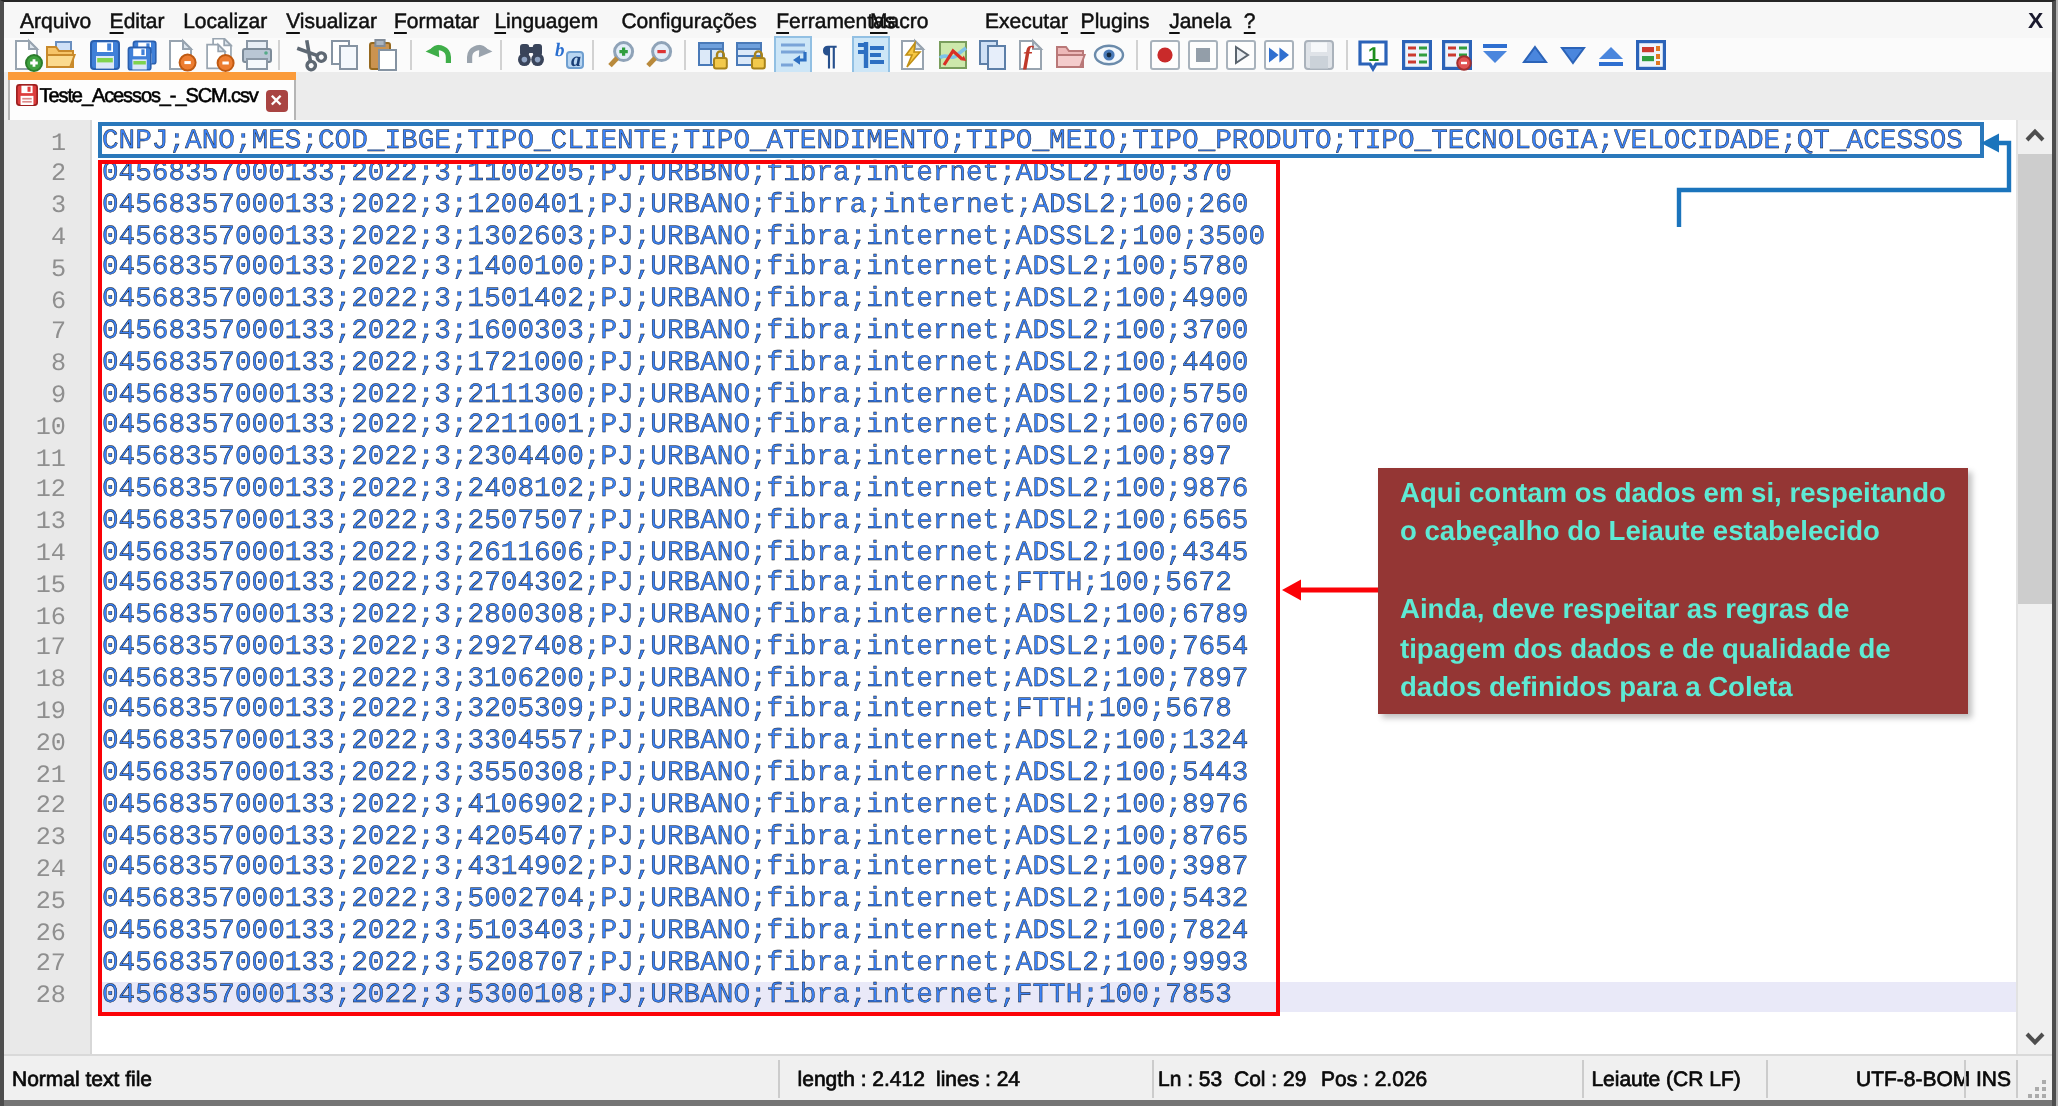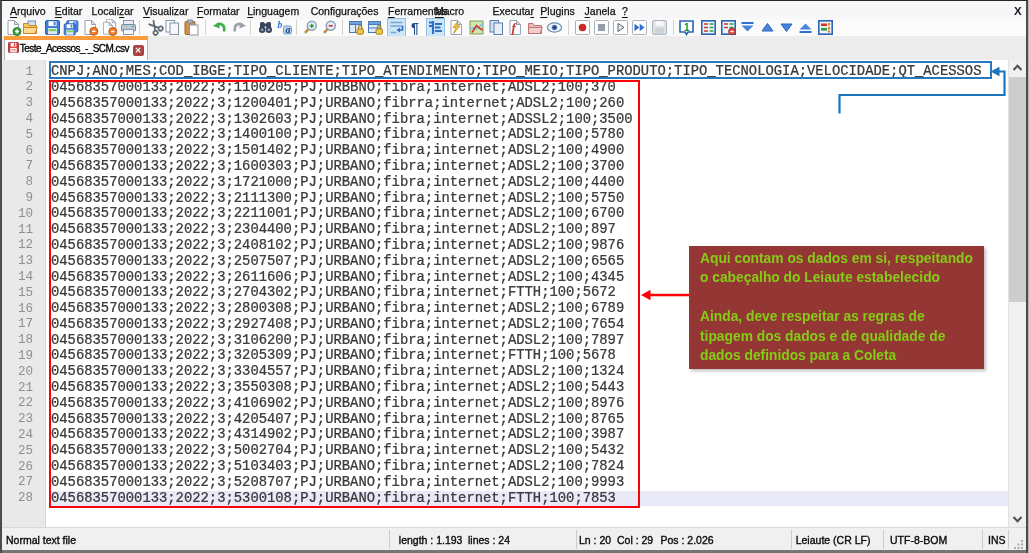--- a/index.html
+++ b/index.html
@@ -26,33 +26,33 @@
 #tabname { position:absolute; left:14.8px; top:5.5px; font-size:10px; letter-spacing:-0.55px; color:#000; white-space:pre; -webkit-text-stroke:0.3px #000; }
 #tabx { position:absolute; left:127.7px; top:8px; width:11px; height:11px; background:#a94442; border-radius:2px; }
 #tabx:before { content:"\2715"; position:absolute; left:2px; top:0.5px; font-size:8px; color:#fff; font-weight:bold; }
 
 #editor { position:absolute; left:2px; top:60px; width:1025px; height:467px; background:#fff; }
 #gutter { position:absolute; left:0; top:0; width:43.5px; height:467px; background:#e9e9e9; border-right:1px solid #d7d7d7; }
 #gnums { position:absolute; left:0; top:4.6px; width:31px; text-align:right; white-space:pre;
   font-family:"Liberation Mono", monospace; font-size:12.6px; line-height:15.8px; color:#8f8f8f; }
 #curline { position:absolute; left:48.5px; top:430.7px; width:957px; height:15.8px; background:#e9e9f8; }
 #code { position:absolute; left:49px; top:4.15px; font-family:"Liberation Mono", monospace;
-  font-size:13.85px; line-height:15.8px; color:#404040; white-space:pre; -webkit-text-stroke:0.2px #0c0c0c; }
+  font-size:13.85px; line-height:15.8px; color:#3b82f6; white-space:pre; -webkit-text-stroke:0.2px #0c0c0c; }
 #bluebox { position:absolute; left:46.5px; top:1.2px; width:943px; height:18px; border:2px solid #2a78bb; }
 #redbox { position:absolute; left:46.5px; top:19.9px; width:591.8px; height:428px; border:2px solid #fb0207; }
 
 #vscroll { position:absolute; left:1006px; top:0; width:17.5px; height:467px; background:#f0f0f0; border-left:1px solid #e2e2e2; }
 #vthumb { position:absolute; left:0px; top:17px; width:100%; height:225px; background:#cdcdcd; }
 
 #callblue { position:absolute; left:687px; top:54.5px; width:297px; height:66.5px; background:#1b74bc;
   box-shadow:2px 2px 3px rgba(0,0,0,0.25); color:#fff; font-weight:bold; font-size:13.8px; line-height:19.4px;
   padding:2.5px 0 0 11px; white-space:pre; }
 #callred { position:absolute; left:687px; top:174px; width:295px; height:123px; background:#943634;
-  box-shadow:2px 2px 3px rgba(0,0,0,0.25); color:#84cc16; font-weight:bold; font-size:13.8px; line-height:19.4px;
-  padding:3px 0 0 11px; white-space:pre;margin-top:12px; }
+  box-shadow:2px 2px 3px rgba(0,0,0,0.25); color:#5eead4; font-weight:bold; font-size:13.8px; line-height:19.4px;
+  padding:3px 0 0 11px; white-space:pre; }
 #overlay { position:absolute; left:0; top:0; width:1029px; height:553px; z-index:40; pointer-events:none; }
 
 #statusbar { position:absolute; left:2px; top:527px; width:1025px; height:23px; background:#f0f0f0;
   border-top:1px solid #d9d9d9; font-size:10.5px; color:#0a0a0a; }
 .ss { position:absolute; top:6px; white-space:pre;text-align:center; -webkit-text-stroke:0.35px #0a0a0a; }
 .ssep { position:absolute; top:2px; width:1px; height:19px; background:#cccccc; }
 #bottombar { position:absolute; left:0px; top:550px; width:1029px; height:3px; background:#757575; }
 </style>
 </head>
 <body>
@@ -396,30 +396,30 @@
 </div>
 <svg id="overlay" viewBox="0 0 1029 553">
   <path d="M993 71.5 H1004.5 V95 H839.5 V113.5" fill="none" stroke="#1b74bc" stroke-width="2.2"></path>
   <path d="M990.5 71.5 L999.5 66.8 L999.5 76.2 Z" fill="#1b74bc"></path>
   <path d="M689 295 H645" fill="none" stroke="#fb0207" stroke-width="2.5"></path>
   <path d="M641 295 L650.5 289.8 L650.5 300.2 Z" fill="#fb0207"></path>
 </svg>
 <div id="statusbar">
   <span class="ss" style="left:4px">Normal text file</span>
   <span class="ssep" style="left:387px"></span>
-  <span class="ss" style="left:396.8px">length : 1.193</span>
+  <span class="ss" style="left:396.8px">length : 2.412</span>
   <span class="ss" style="left:466px">lines : 24</span>
   <span class="ssep" style="left:573.5px"></span>
-  <span class="ss" style="left:577px">Ln : 20</span>
+  <span class="ss" style="left:577px">Ln : 53</span>
   <span class="ss" style="left:615px">Col : 29</span>
   <span class="ss" style="left:658.5px">Pos : 2.026</span>
   <span class="ssep" style="left:789px"></span>
   <span class="ss" style="left:793.7px">Leiaute (CR LF)</span>
   <span class="ssep" style="left:880.8px"></span>
-  <span class="ss" style="left:888px">UTF-8-BOM</span>
+  <span class="ss" style="left:926px">UTF-8-BOM</span>
   <span class="ssep" style="left:980px"></span>
   <span class="ss" style="left:986px">INS</span>
   <span class="ssep" style="left:1006px"></span>
   <svg style="position:absolute;left:1012px;top:11px" width="10" height="10" viewBox="0 0 10 10">
     <g fill="#ababab">
         <rect x="7" y="1" width="2" height="2"></rect>
         <rect x="7" y="4.5" width="2" height="2"></rect>
         <rect x="7" y="8" width="2" height="2"></rect>
         <rect x="3.5" y="4.5" width="2" height="2"></rect>
         <rect x="3.5" y="8" width="2" height="2"></rect>

